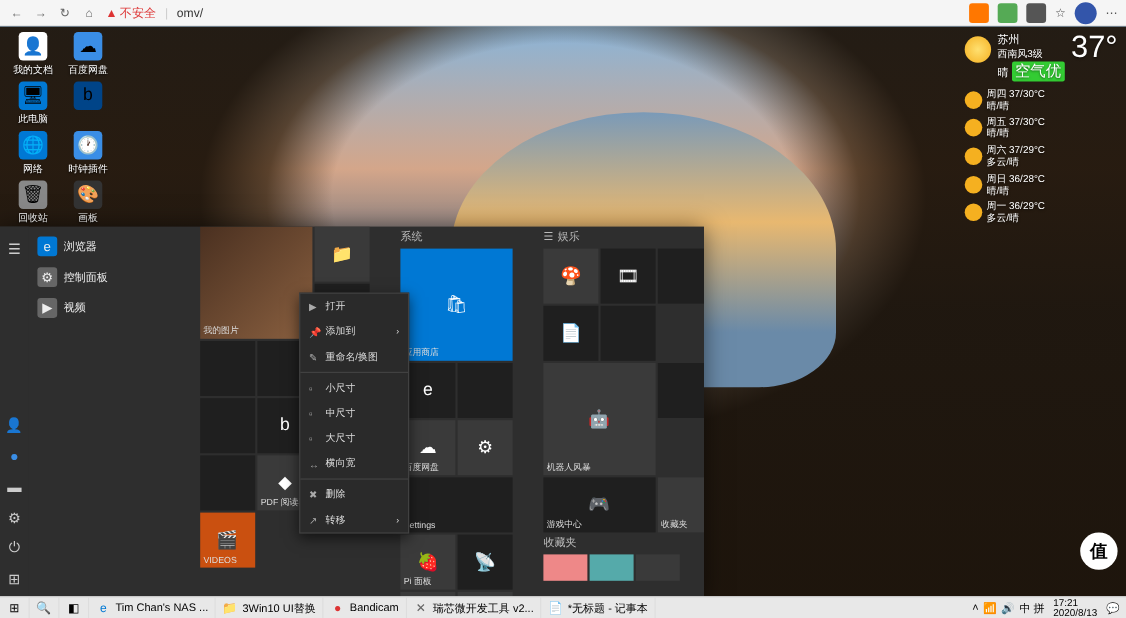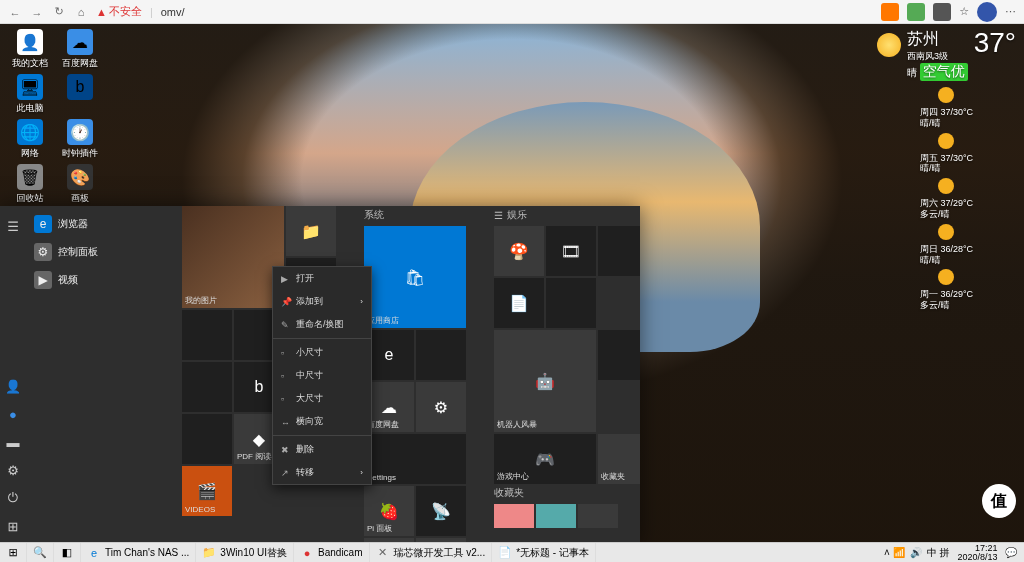--- a/index.html
+++ b/index.html
@@ -25,25 +25,25 @@
 .desk-icons { position: absolute; top: 5px; left: 5px; display: grid; grid-template-columns: repeat(2, 50px); gap: 4px 0; z-index: 2; }
 .desk-icon { display: flex; flex-direction: column; align-items: center; gap: 2px; cursor: pointer; }
 .desk-icon .ic { width: 26px; height: 26px; border-radius: 4px; display: flex; align-items: center; justify-content: center; font-size: 16px; }
 .desk-icon .lbl { font-size: 9px; color: #fff; text-shadow: 0 1px 2px #000; white-space: nowrap; }
 
 
 .weather { position: absolute; top: 5px; right: 8px; z-index: 2; color: #fff; text-shadow: 0 1px 2px rgba(0,0,0,0.6); font-size: 10px; }
 .weather .now { display: flex; gap: 6px; align-items: flex-start; margin-bottom: 6px; }
 .weather .sun { width: 24px; height: 24px; border-radius: 50%; background: radial-gradient(circle, #ffe070, #f5b020); margin-top: 4px; }
 .weather .temp { font-size: 28px; font-weight: 300; line-height: 1; }
-.weather .city { font-size: 16px; }
+.weather .city { font-size: 10px; }
 .weather .wind { font-size: 9px; }
 .weather .badge { background: #3c3; color: #fff; padding: 0 3px; border-radius: 2px; font-size: 14px; display: inline-block; }
 .weather .forecast { display: flex; flex-direction: column; gap: 4px; }
-.weather .fday { display: flex; gap: 4px; align-items: center; flex-direction: column; }
+.weather .fday { display: flex; gap: 4px; align-items: center; }
 .weather .fic { width: 16px; height: 16px; border-radius: 50%; background: #f5b020; }
 .weather .ftxt { font-size: 9px; line-height: 1.2; }
 
 
 .start { position: absolute; top: 182px; left: 0; width: 640px; height: 340px; background: #2e2e2e; display: flex; z-index: 10; box-shadow: 0 0 20px rgba(0,0,0,0.5); }
 .start-rail { width: 26px; background: #2e2e2e; display: flex; flex-direction: column; padding: 6px 0; }
 .start-rail .rail-btn { width: 26px; height: 28px; display: flex; align-items: center; justify-content: center; color: #ccc; cursor: pointer; font-size: 13px; }
 .start-rail .spacer { flex: 1; }
 .start-pinned { width: 148px; padding: 4px 0; }
 .start-pinned .pitem { display: flex; align-items: center; gap: 6px; padding: 5px 8px; color: #eee; font-size: 10px; cursor: pointer; }
@@ -77,21 +77,21 @@
 
 .watermark { position: absolute; bottom: 24px; right: 8px; z-index: 50; display: flex; align-items: center; gap: 6px; }
 .watermark .wm-badge { width: 34px; height: 34px; border-radius: 50%; background: #fff; display: flex; align-items: center; justify-content: center; font-size: 16px; font-weight: bold; color: #000; }
 .watermark .wm-txt { font-size: 20px; font-weight: bold; color: #fff; text-shadow: 0 0 4px #000, 0 0 2px #000; }
 
 
 .taskbar { position: absolute; bottom: 0; left: 0; right: 0; height: 20px; background: #e8e8e8; display: flex; align-items: center; font-size: 10px; border-top: 1px solid #ccc; z-index: 100; }
 .taskbar .tbtn { height: 20px; padding: 0 6px; display: flex; align-items: center; gap: 4px; cursor: pointer; border-right: 1px solid #ddd; }
 .taskbar .tic { width: 14px; height: 14px; display: flex; align-items: center; justify-content: center; font-size: 11px; }
 .taskbar .tray { margin-left: auto; display: flex; align-items: center; gap: 4px; padding: 0 6px; }
-.taskbar .clock { text-align: right; line-height: 1; font-size: 9px; padding: 0 4px; }
+.taskbar .clock { line-height: 1; font-size: 9px; padding: 0 4px; }
 </style>
 </head>
 <body>
 
 <div class="browser-bar">
   <div class="nav-btn">←</div>
   <div class="nav-btn">→</div>
   <div class="nav-btn">↻</div>
   <div class="nav-btn">⌂</div>
   <div class="warn">

